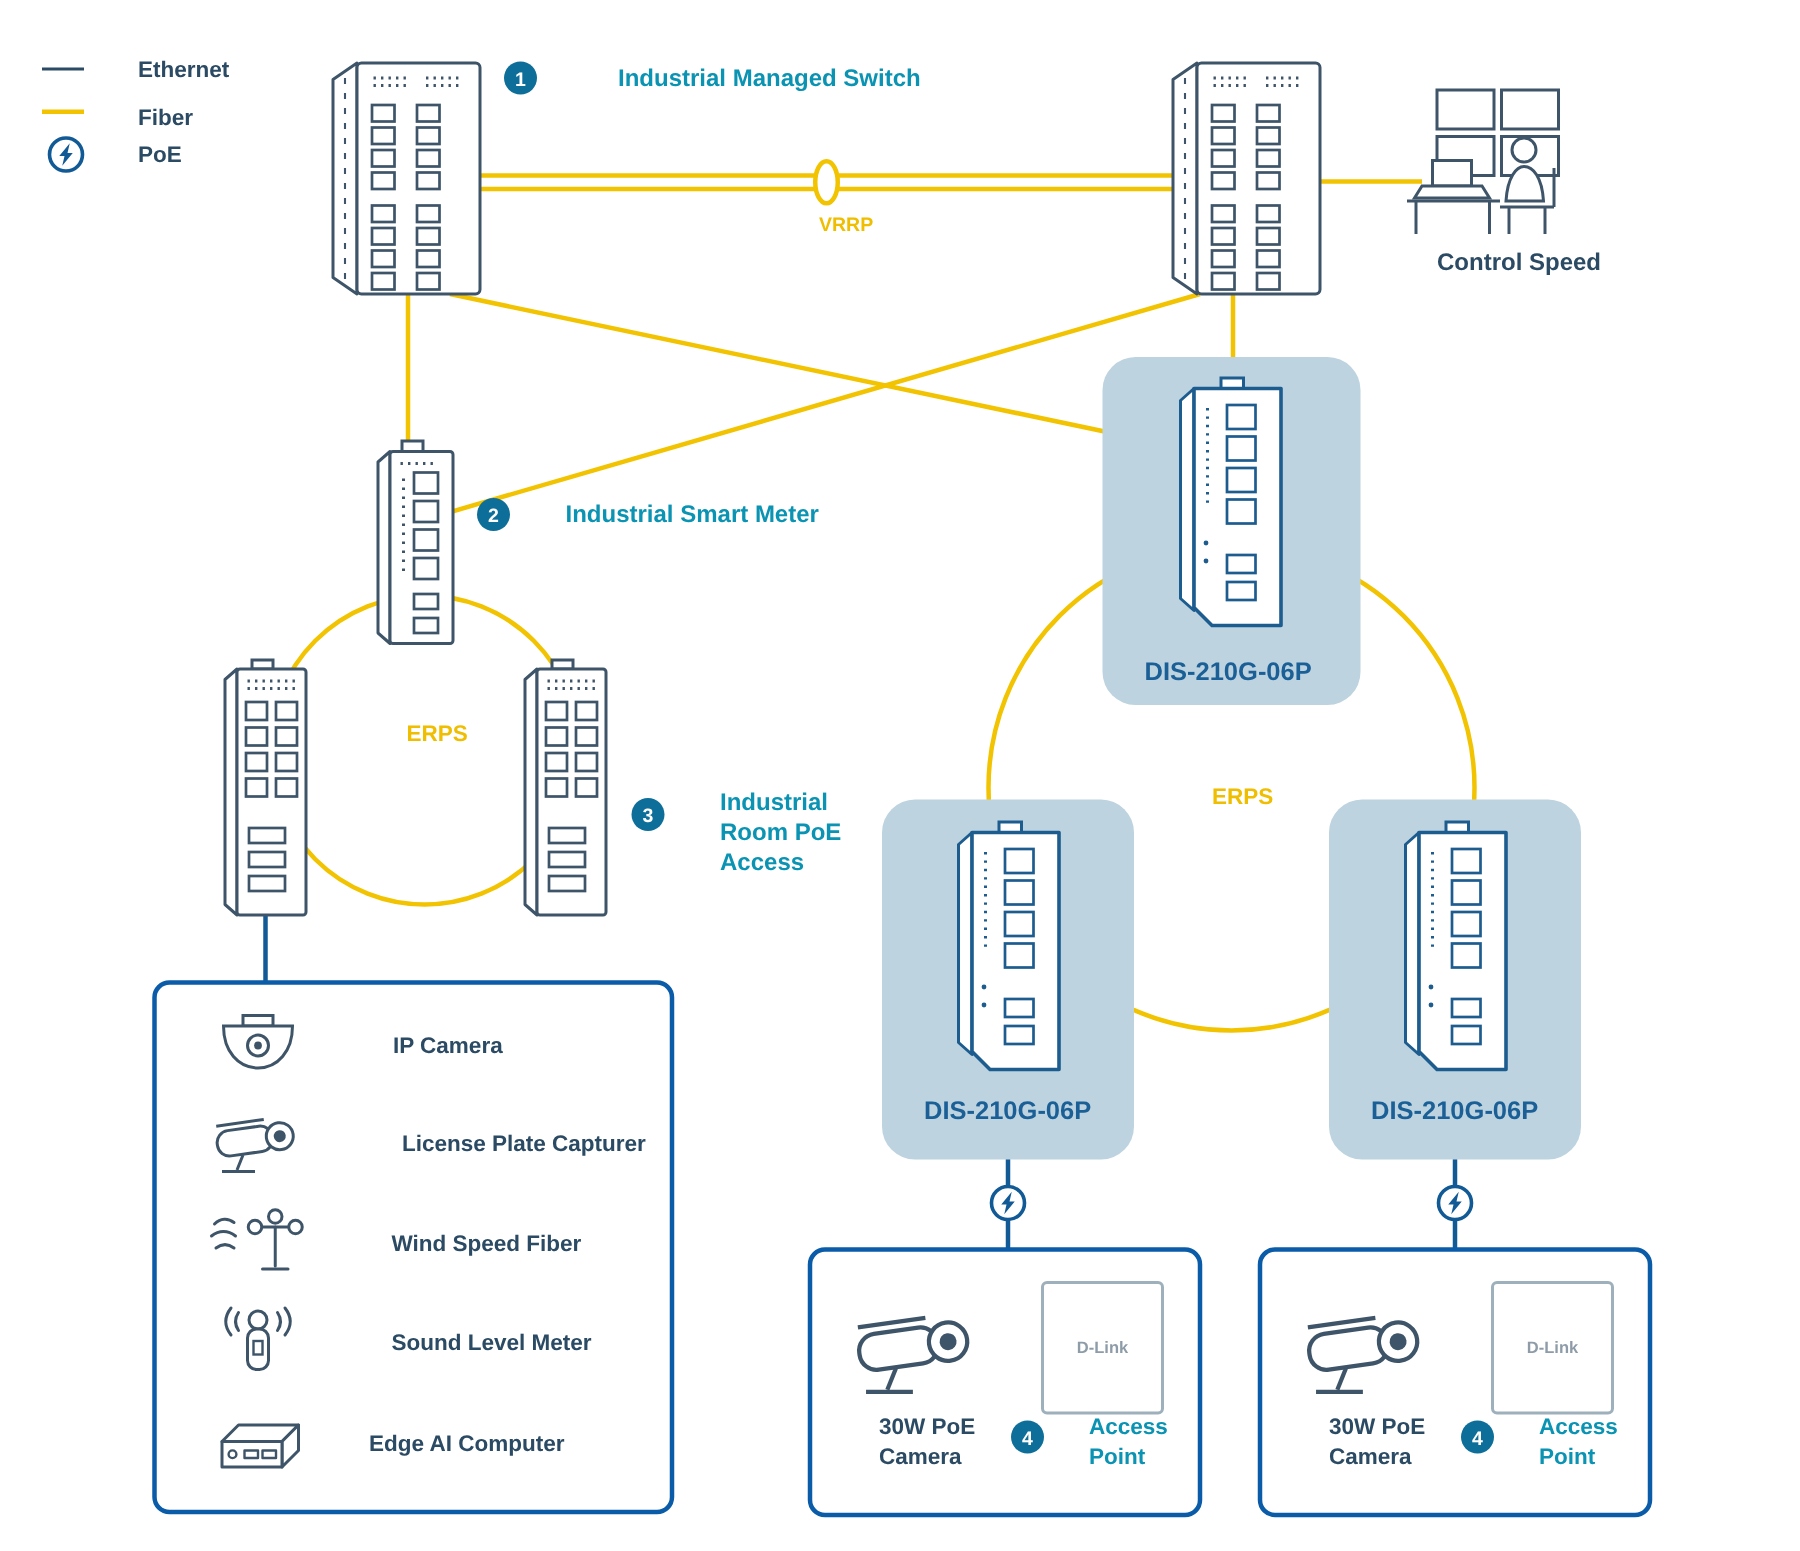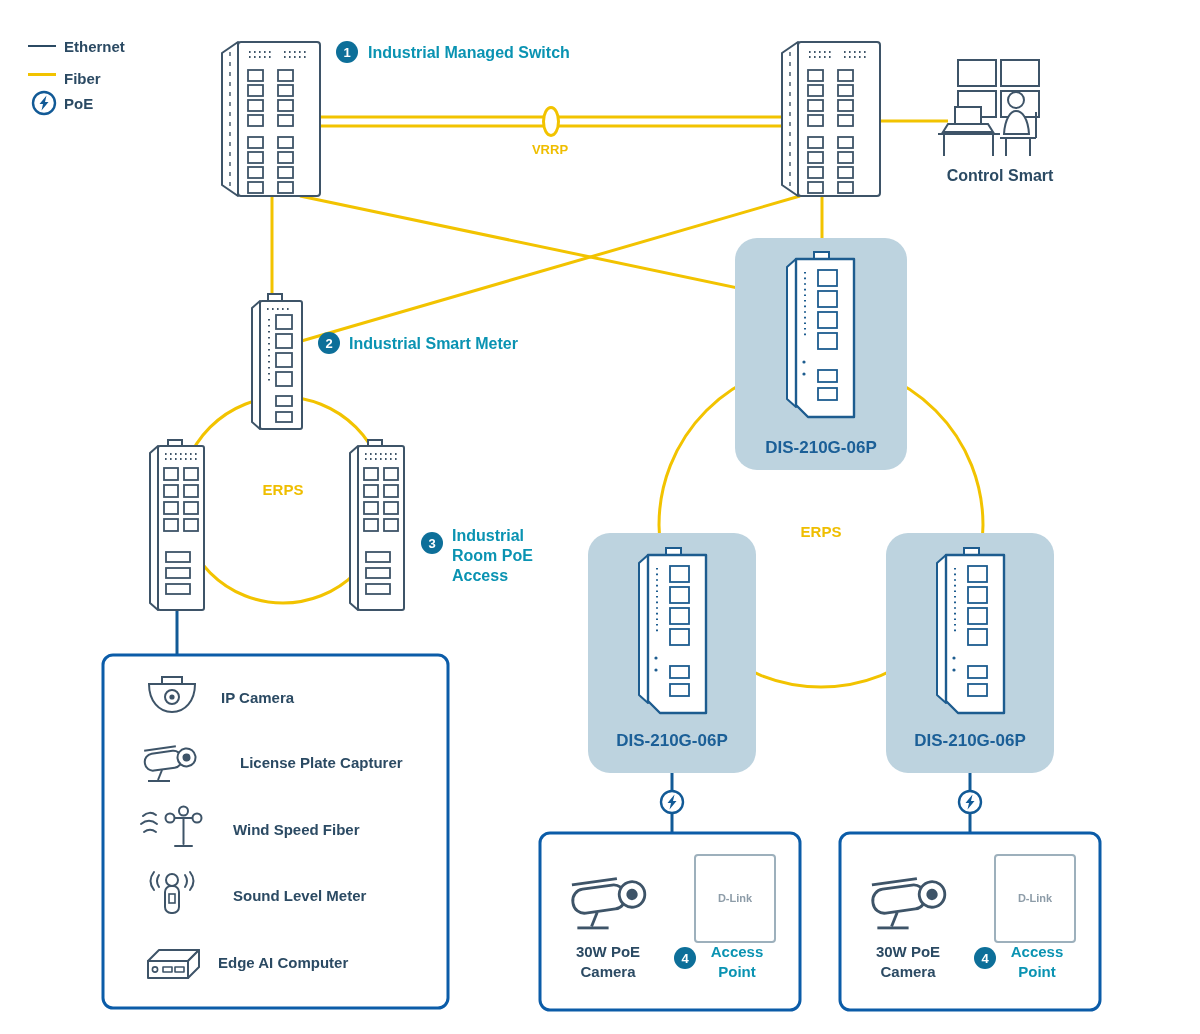--- a/index.html
+++ b/index.html
@@ -1,24 +1,24 @@
 <!DOCTYPE html>
 <html><head>
 <meta charset="utf-8">
 <style>
   * { margin:0; padding:0; box-sizing:border-box; }
   body { font-family:"Liberation Sans", sans-serif; background:#fff; }
   .canvas { position:relative; width:1200px; height:1034px; background:#fff; overflow:hidden; }
   .abs { position:absolute; }
-  .t { position:absolute; font-weight:700; color:#2B4A63; white-space:nowrap; }
+  .t { position:absolute; font-weight:700; color:#2B4A63; white-space:nowrap;margin-left:28px; }
   .s13{font-size:13px;} .s15{font-size:15px;} .s16{font-size:16px;} .s17{font-size:17px;}
   .teal { color:#0A93B2; }
   .gold { color:#EFBE00; }
   .mblue { color:#1B5F97; }
-  .ctr { text-align:center; white-space:normal; }
+  .ctr { white-space:normal; }
   .lh20 { line-height:20px; }
   .badge { position:absolute; width:22px; height:22px; border-radius:50%; background:#0D6F99;
            color:#fff; font-size:13px; font-weight:700; display:flex; align-items:center; justify-content:center; }
   .swatch { position:absolute; width:28px; height:0; }
   .sw-eth { border-top:2px solid #2B4A63; }
   .sw-fib { border-top:3px solid #F2C300; }
 </style>
 </head>
 <body>
 
@@ -250,44 +250,44 @@
     <text x="1035" y="902" text-anchor="middle" font-size="11" font-weight="bold" fill="#8D9CA8">D-Link</text>
   </svg>
 
   <div class="swatch sw-eth" style="left:28px;top:45px"></div>
   <div class="t s15" style="left:64px;top:38px">Ethernet</div>
   <div class="swatch sw-fib" style="left:28px;top:73px"></div>
   <div class="t s15" style="left:64px;top:70px">Fiber</div>
   <div class="t s15" style="left:64px;top:95px">PoE</div>
 
   <div class="badge" style="left:336px;top:41px">1</div>
-  <div class="t s16 teal" style="left:368px;top:44px">Industrial Managed Switch</div>
-
-  <div class="t s16 ctr" style="left:930px;top:167px;width:140px">Control Smart</div>
+  <div class="t s16 teal" style="left:384px;top:44px">Industrial Managed Switch</div>
+
+  <div class="t s16 ctr" style="left:930px;top:167px;width:140px">Control Speed</div>
 
   <div class="t s13 gold ctr" style="left:518px;top:142px;width:64px">VRRP</div>
 
   <div class="badge" style="left:318px;top:332px">2</div>
   <div class="t s16 teal" style="left:349px;top:335px">Industrial Smart Meter</div>
 
   <div class="t s15 gold ctr" style="left:243px;top:481px;width:80px">ERPS</div>
 
   <div class="badge" style="left:421px;top:532px">3</div>
   <div class="t s16 teal lh20" style="left:452px;top:526px;white-space:normal">
     <div>Industrial</div>
     <div>Room PoE</div>
     <div>Access</div>
   </div>
 
   <div class="t s17 mblue ctr" style="left:735px;top:438px;width:172px">DIS-210G-06P</div>
   <div class="t s15 gold ctr" style="left:780px;top:523px;width:82px">ERPS</div>
   <div class="t s17 mblue ctr" style="left:588px;top:731px;width:168px">DIS-210G-06P</div>
   <div class="t s17 mblue ctr" style="left:886px;top:731px;width:168px">DIS-210G-06P</div>
 
-  <div class="t s15" style="left:221px;top:689px">IP Camera</div>
+  <div class="t s15" style="left:234px;top:689px">IP Camera</div>
   <div class="t s15" style="left:240px;top:754px">License Plate Capturer</div>
   <div class="t s15" style="left:233px;top:821px">Wind Speed Fiber</div>
   <div class="t s15" style="left:233px;top:887px">Sound Level Meter</div>
   <div class="t s15" style="left:218px;top:954px">Edge AI Computer</div>
 
   <div class="t s15 ctr lh20" style="left:558px;top:942px;width:100px">
     <div>30W PoE</div>
     <div>Camera</div>
   </div>
   <div class="badge" style="left:674px;top:947px">4</div>

